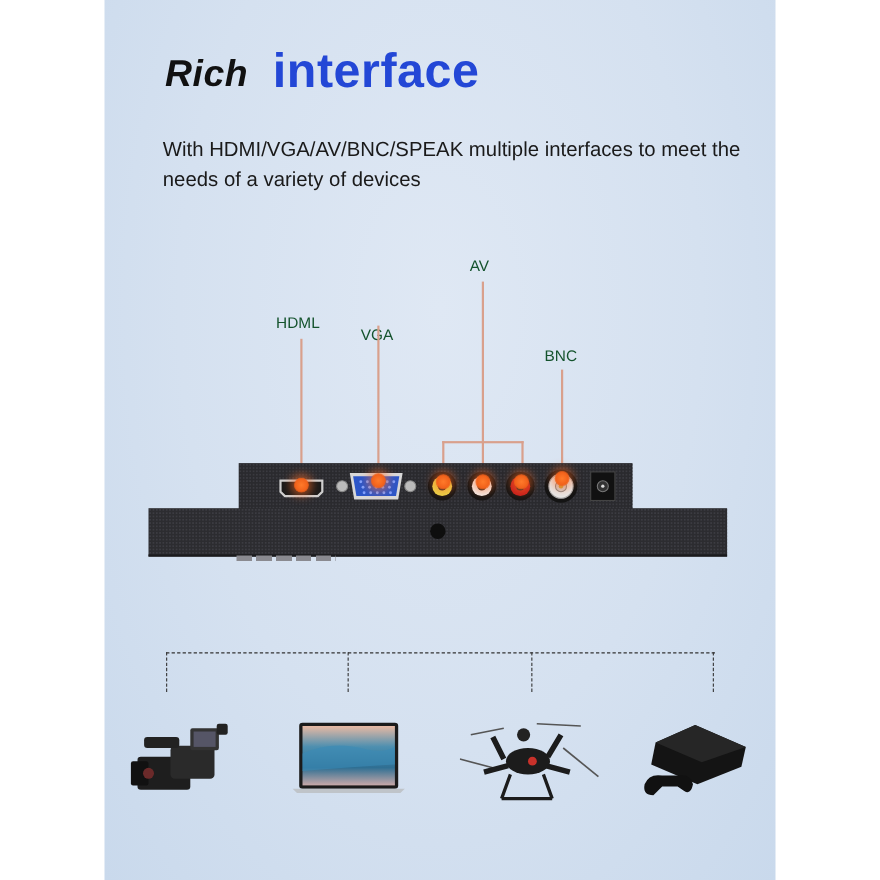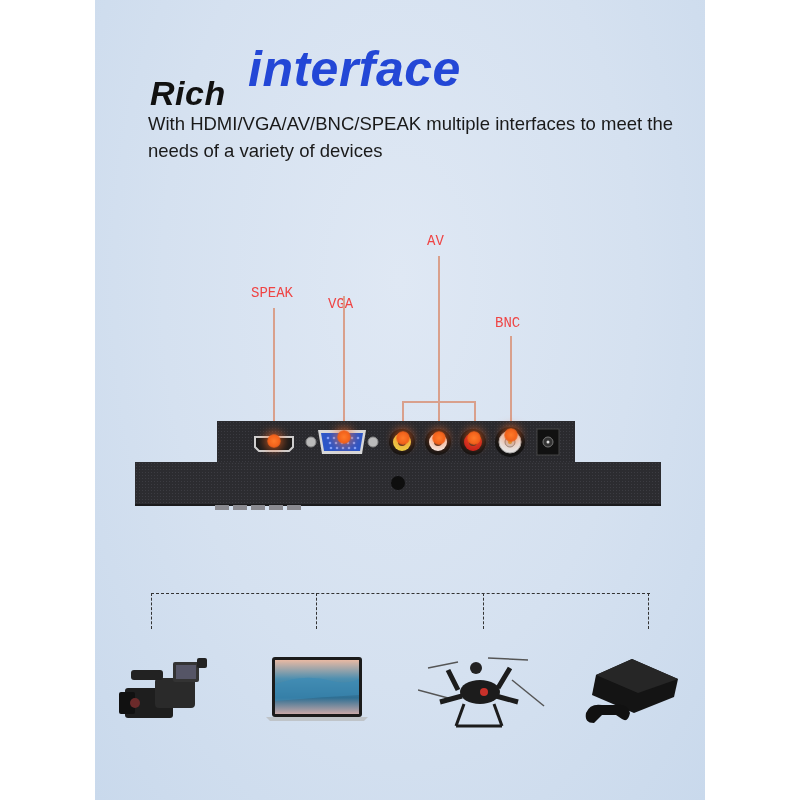--- a/index.html
+++ b/index.html
@@ -1,23 +1,23 @@
 <!DOCTYPE html>
 <html><head>
 <meta charset="utf-8">
 <style>
   html,body{margin:0;padding:0;background:#ffffff;}
   body{width:800px;height:800px;position:relative;overflow:hidden;font-family:"Liberation Sans",sans-serif;}
   .panel{position:absolute;left:95px;top:0;width:610px;height:800px;
     background:radial-gradient(ellipse at 50% 35%, #dfe8f4 0%, #d5e1f0 55%, #c9d9ec 100%);}
   .abs{position:absolute;}
-  .title-rich{left:150px;top:48px;font-size:34px;font-style:italic;font-weight:bold;color:#111;letter-spacing:0.5px;margin-top:26px;}
-  .title-interface{left:248px;top:40px;font-size:50px;font-style:italic;font-weight:bold;color:#2347d6;letter-spacing:0.5px;}
-  .subtitle{left:148px;top:110px;width:560px;font-size:18.5px;line-height:27px;color:#1a1a1a;}
-  .label{font-size:14px;color:#ef4444;font-family:Liberation Mono, monospace;}
+  .title-rich{left:150px;top:48px;font-size:34px;font-style:italic;font-weight:bold;color:#111;letter-spacing:0.5px;}
+  .title-interface{left:248px;top:40px;font-size:44px;font-weight:bold;color:#2347d6;letter-spacing:0.5px;}
+  .subtitle{left:148px;top:122px;width:560px;font-size:18.5px;line-height:27px;color:#1a1a1a;}
+  .label{font-size:14px;color:#14532d;}
   .vline{position:absolute;width:2px;background:#d9a08c;}
   .hline{position:absolute;height:2px;background:#d9a08c;}
   .dot{position:absolute;width:14px;height:14px;border-radius:50%;
     background:radial-gradient(circle,#ff7a2a 0%,#f2621b 55%,rgba(242,98,27,0.25) 100%);
     box-shadow:0 0 8px 3px rgba(255,110,40,0.55);}
   .dash-h{position:absolute;height:0;border-top:1.6px dashed #333;}
   .dash-v{position:absolute;width:0;border-left:1.6px dashed #333;}
   .monitor-top{left:217px;top:421px;width:358px;height:44px;background:#2a2a2e;
     background-image:radial-gradient(#3a3a40 0.6px,transparent 0.7px);background-size:3px 3px;}
   .monitor-body{left:135px;top:462px;width:526px;height:42px;background:#2c2c30;
@@ -27,21 +27,21 @@
 </style>
 </head>
 <body>
 
 <div class="panel"></div>
 
 <div class="abs title-rich">Rich</div>
 <div class="abs title-interface">interface</div>
 <div class="abs subtitle">With HDMI/VGA/AV/BNC/SPEAK multiple interfaces to meet the needs of a variety of devices</div>
 
-<div class="abs label" style="left:251px;top:285px;">SPEAK</div>
+<div class="abs label" style="left:251px;top:285px;">HDML</div>
 <div class="abs label" style="left:328px;top:273px;margin-top:23px;">VGA</div>
 <div class="abs label" style="left:427px;top:233px;">AV</div>
 <div class="abs label" style="left:495px;top:315px;">BNC</div>
 
 <div class="vline" style="left:273px;top:308px;height:132px;"></div>
 <div class="vline" style="left:343px;top:296px;height:140px;"></div>
 <div class="vline" style="left:438px;top:256px;height:180px;"></div>
 <div class="hline" style="left:402px;top:401px;width:74px;"></div>
 <div class="vline" style="left:402px;top:401px;height:36px;"></div>
 <div class="vline" style="left:474px;top:401px;height:36px;"></div>

